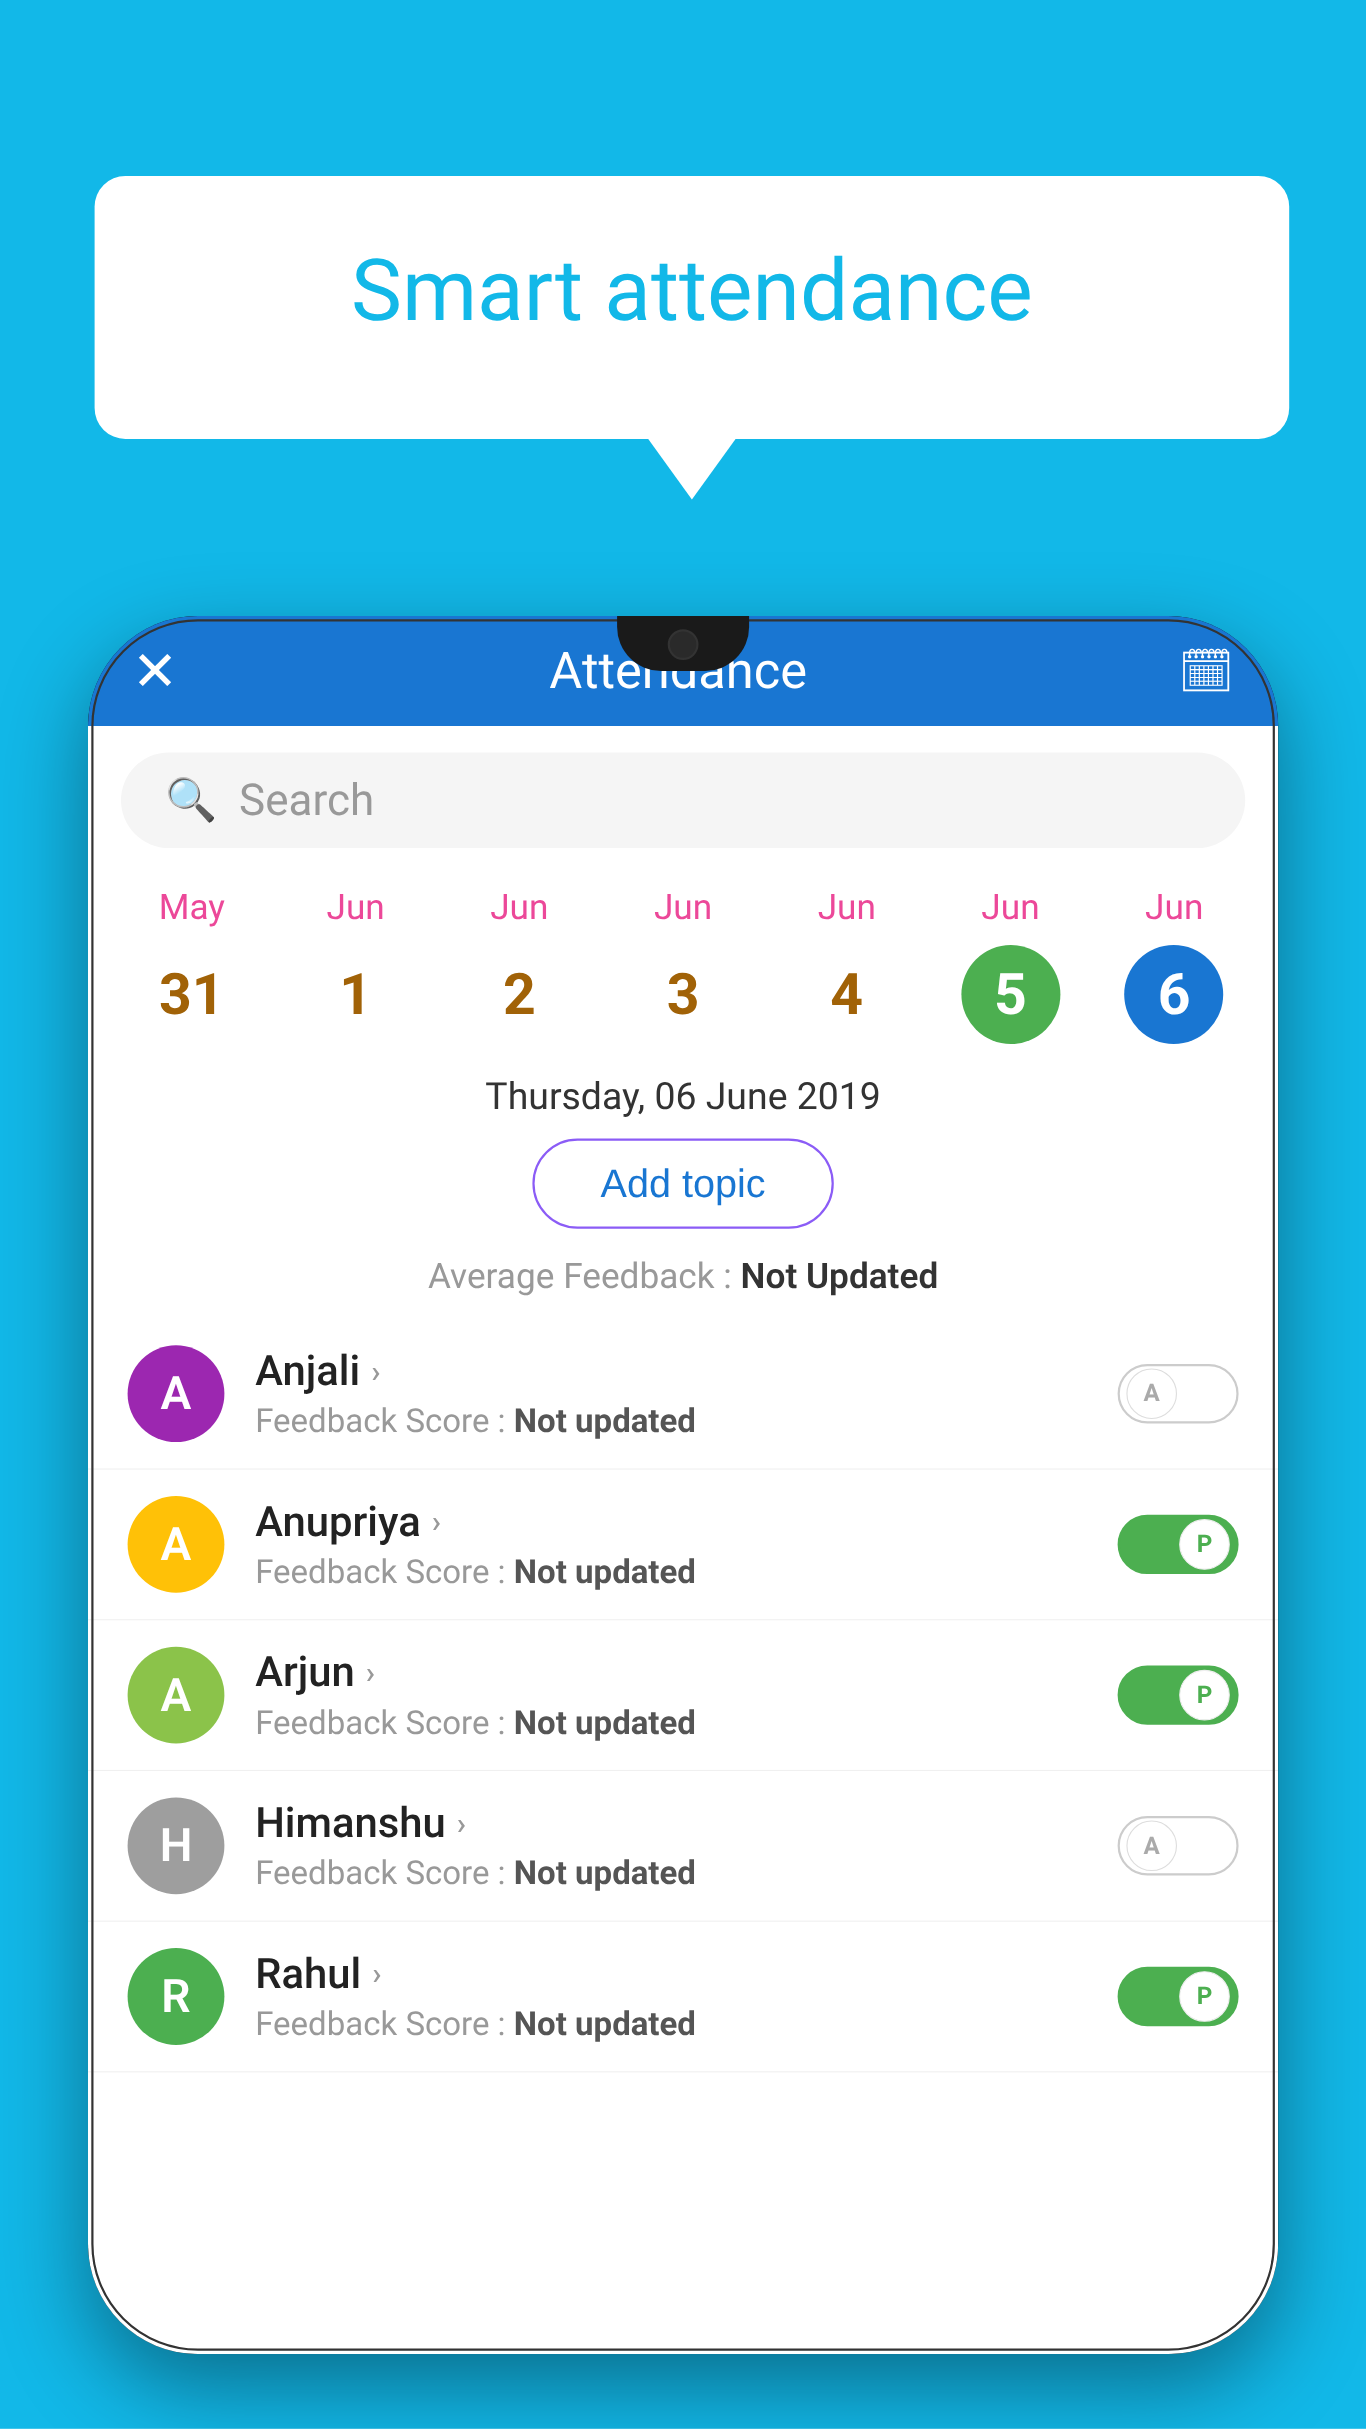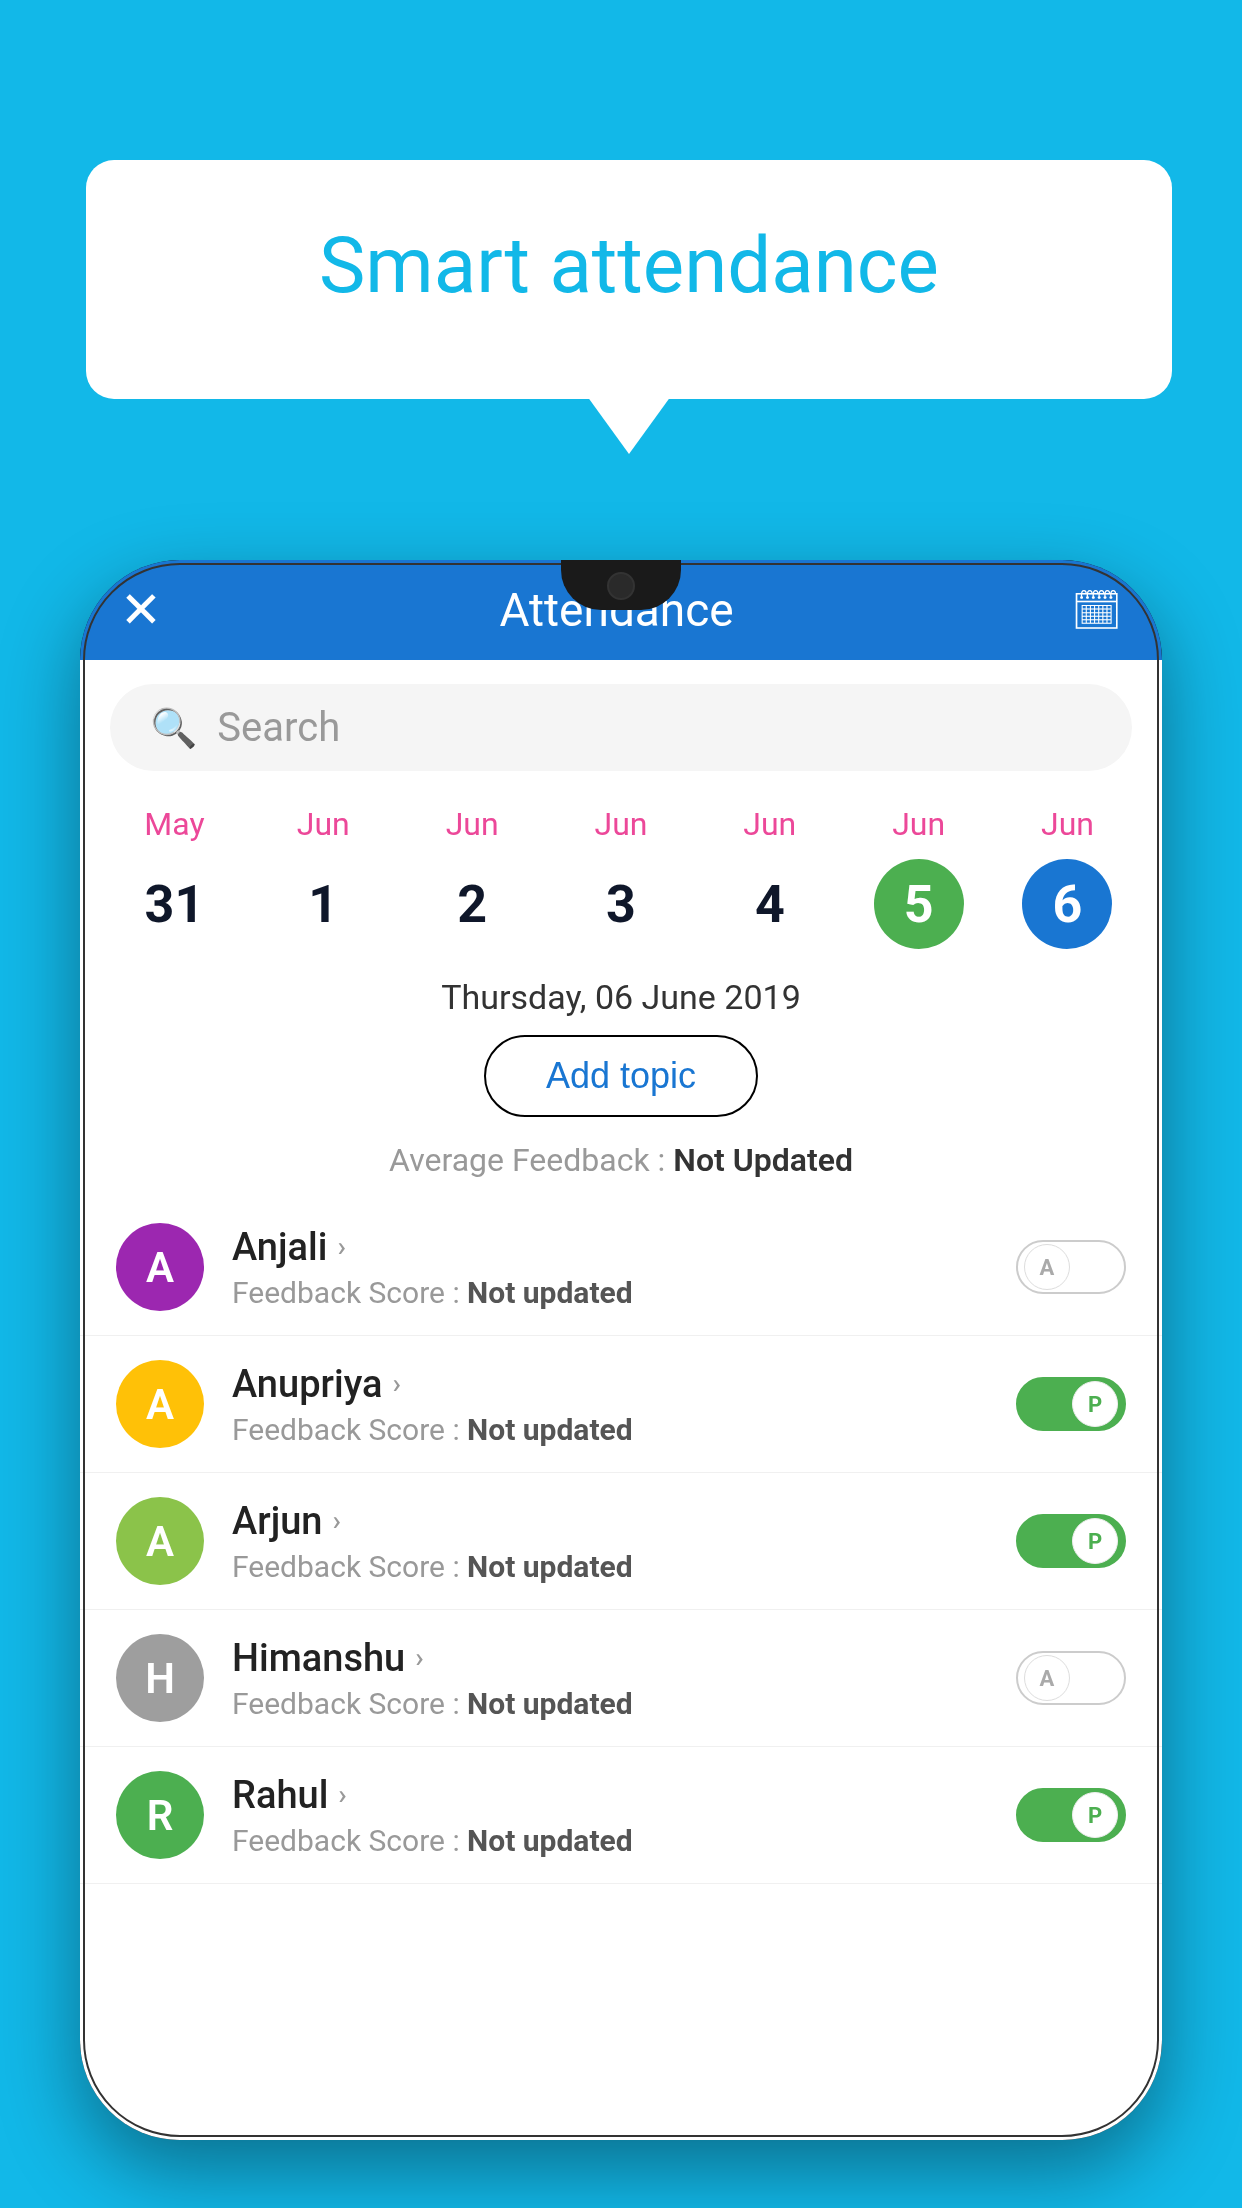--- a/index.html
+++ b/index.html
@@ -212,21 +212,21 @@
     }
 
     .cal-month {
       font-size: 32px;
       color: #ec4899;
     }
 
     .cal-num {
       font-size: 52px;
       font-weight: 700;
-      color: #0f172a;
+      color: #a16207;
       width: 90px;
       height: 90px;
       display: flex;
       align-items: center;
       justify-content: center;
       border-radius: 50%;
     }
 
     .cal-num.today {
       background: #4CAF50;
@@ -244,21 +244,21 @@
       font-size: 34px;
       color: #333;
       padding: 28px 0 18px;
       font-weight: 400;
     }
 
     
     .add-topic-btn {
       display: block;
       margin: 0 auto 24px;
-      border: 2px solid #000000;
+      border: 2px solid #8b5cf6;
       border-radius: 50px;
       padding: 18px 60px;
       background: white;
       color: #1976D2;
       font-size: 36px;
       cursor: pointer;
       width: fit-content;
     }
 
     

